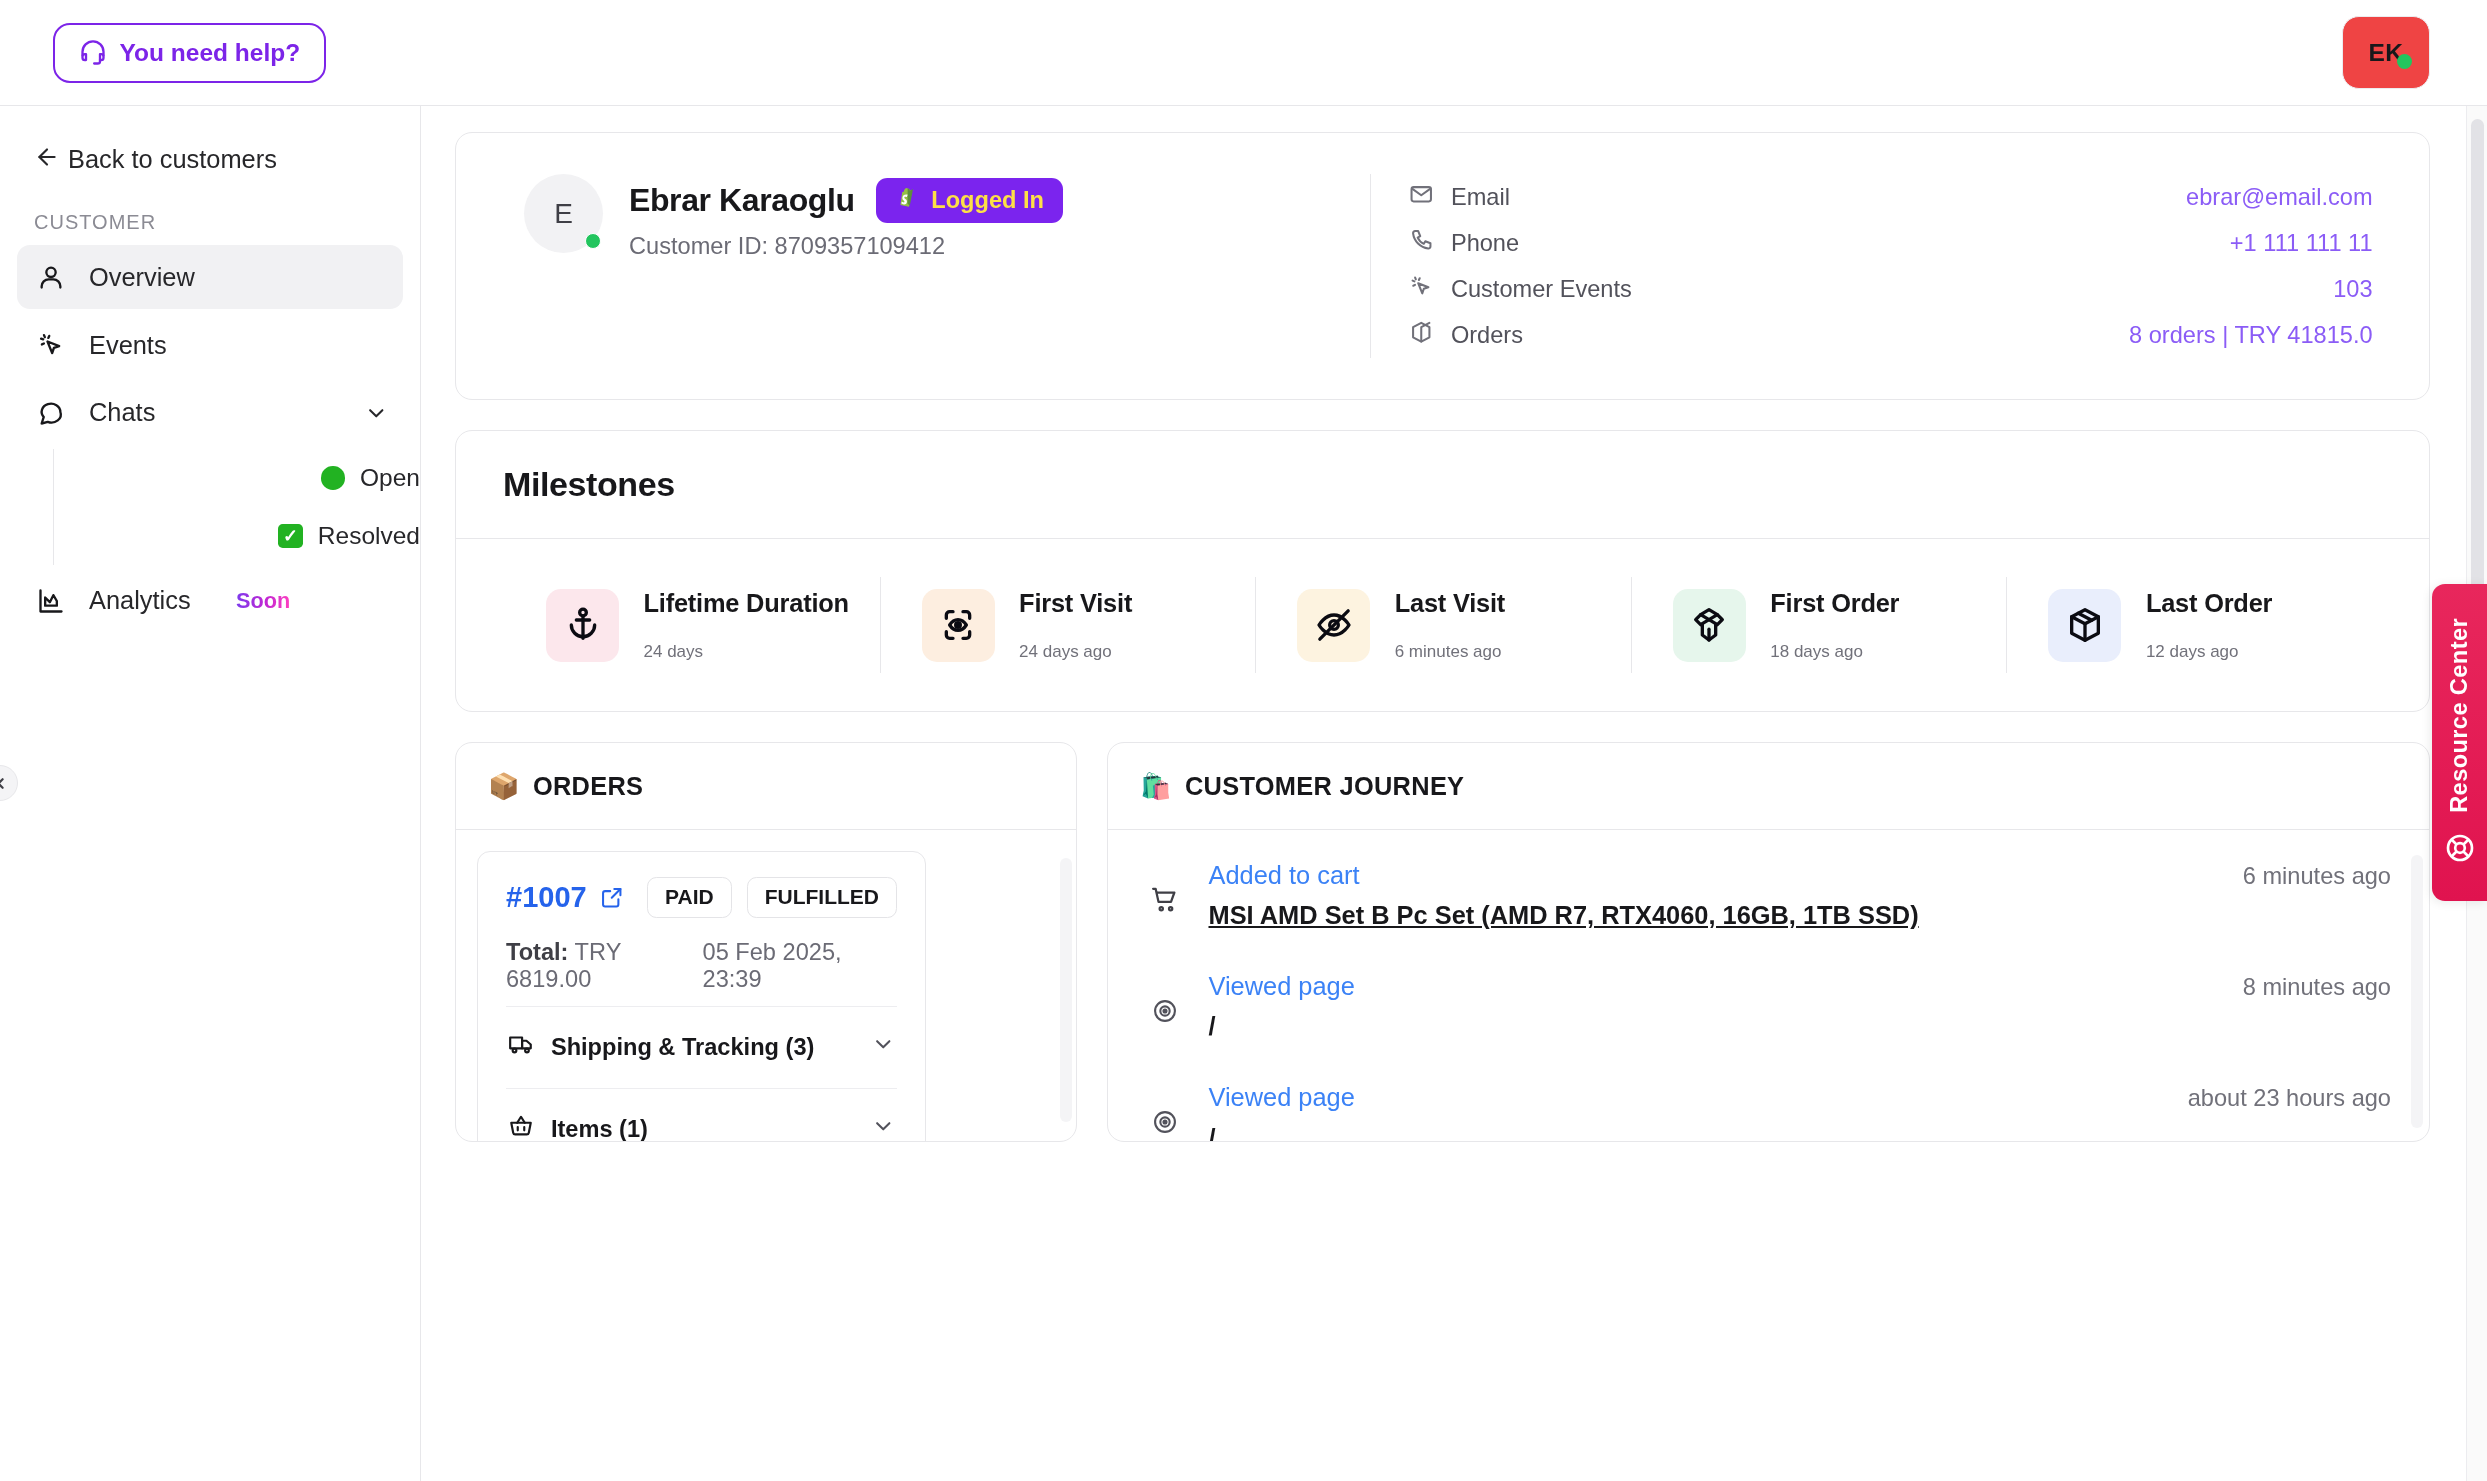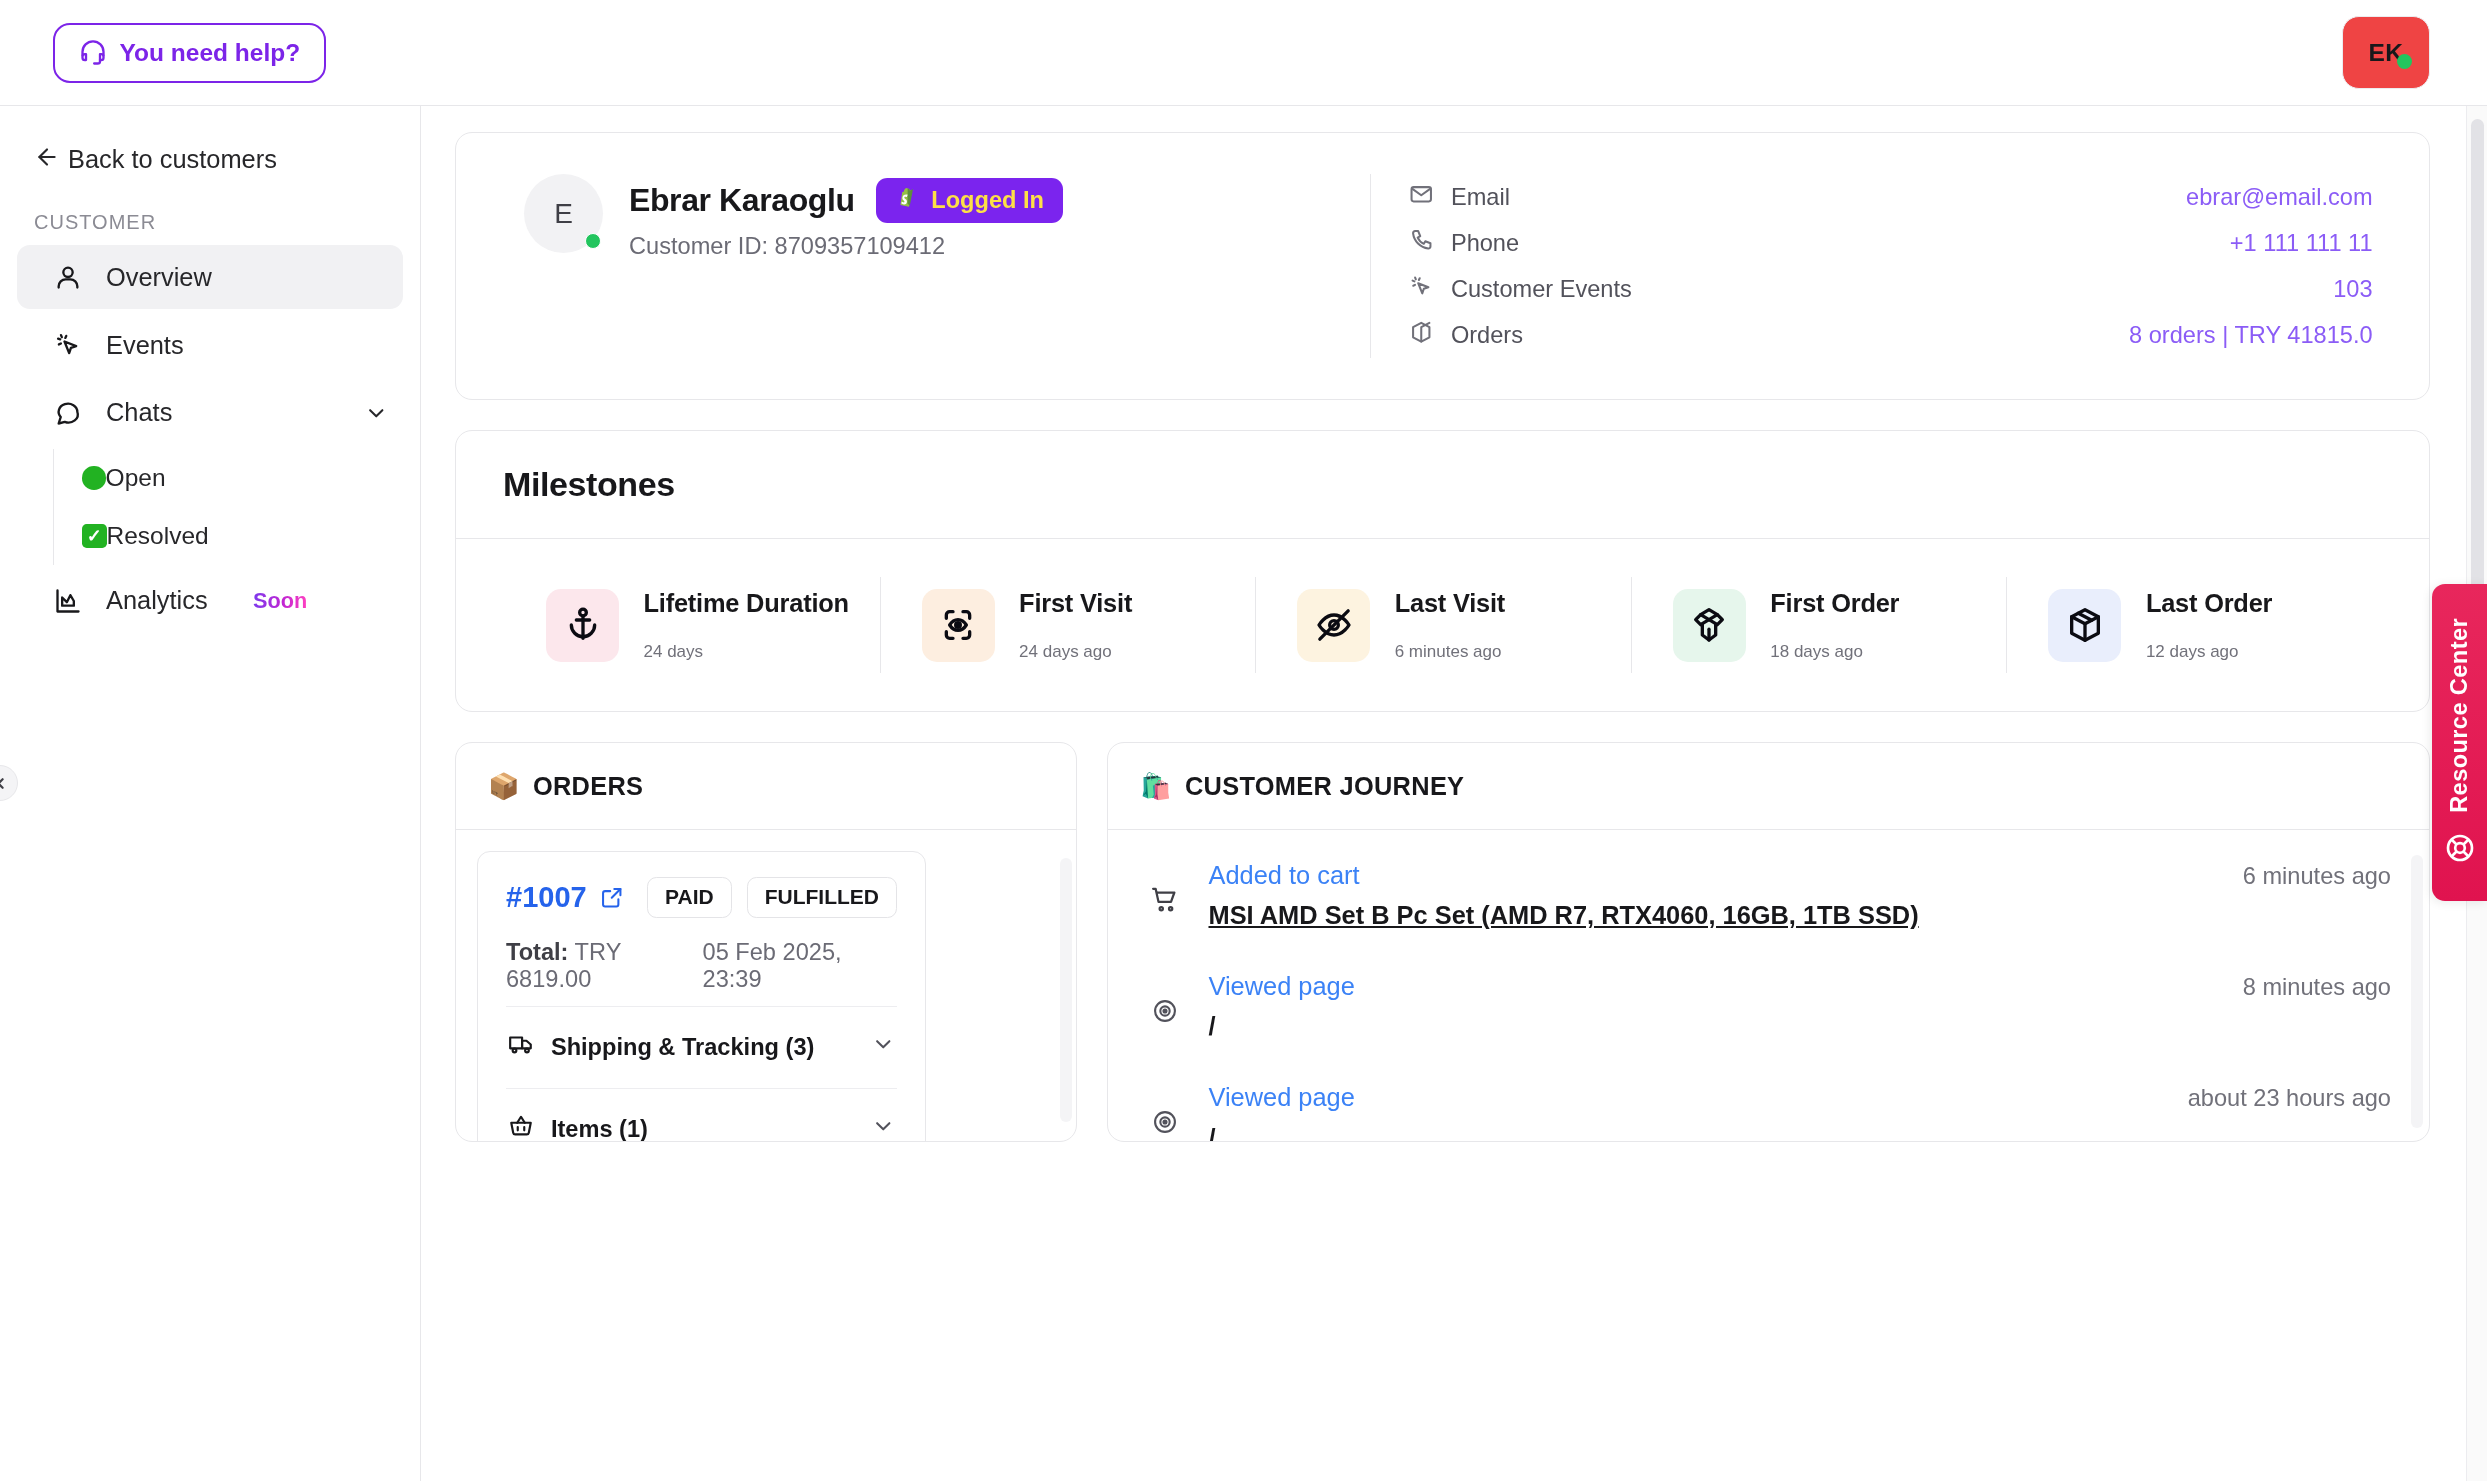--- a/index.html
+++ b/index.html
@@ -68,33 +68,33 @@
     font-size: 25.4px; color: #27272a; cursor: pointer;
   }
   .sec-label {
     padding: 22.6px 0 7.5px 34px;
     font-size: 20px; color: #8b8b94;
     letter-spacing: 1px; font-weight: 500;
   }
   .nav-item {
     margin: 3.8px 17px; height: 64px;
     display: flex; align-items: center; gap: 21px;
-    padding-left: 34px; border-radius: 13px;
+    padding-left: 17px; border-radius: 13px;
     font-size: 25.4px; color: #27272a; cursor: pointer;
   }
   .nav-item.active { background: #f1f1f3; }
   .nav-item .ico { width: 34px; display:flex; align-items:center; justify-content:center; }
   .nav-item .chev { margin-left: auto; margin-right: 15px; display:flex; }
   .sub-wrap {
     margin-left: 53px; padding-left: 28px;
     border-left: 1.9px solid #e7e7ea;
   }
   .sub-item {
-    height: 58px; display: flex; align-items: center; 
-    font-size: 24.5px; color: #27272a; cursor: pointer;
+    height: 58px; display: flex; align-items: center; gap: 15px;
+    font-size: 24.5px; color: #27272a; cursor: pointer; justify-content: flex-end;
   }
   .dot-green { width: 23.6px; height: 23.6px; border-radius: 50%; background: #22b222; display:inline-block;}
   .chk-green {
     width: 24.5px; height: 24.5px; border-radius: 4.7px; background: #22b222;
     color: #fff; font-size: 18px; display:flex; align-items:center; justify-content:center;
     font-weight: bold;
   }
   .soon {
     margin-left: 24.5px; font-size: 21.7px; font-weight: 600;
     background: linear-gradient(90deg,#7c3aed 0%, #c026d3 55%, #ff40c0 100%);

